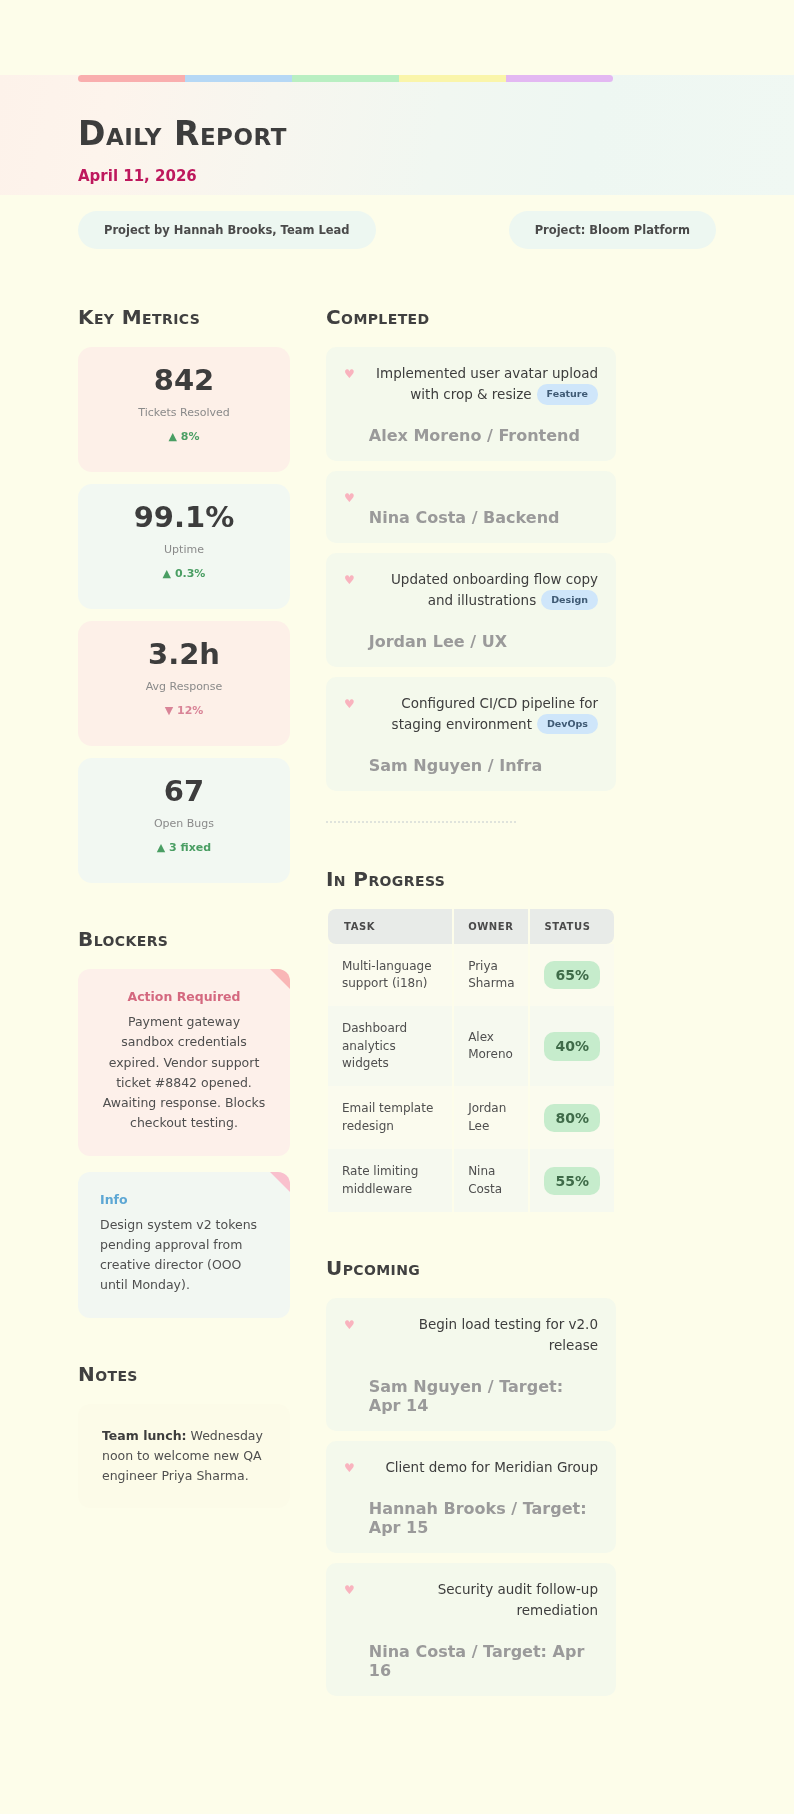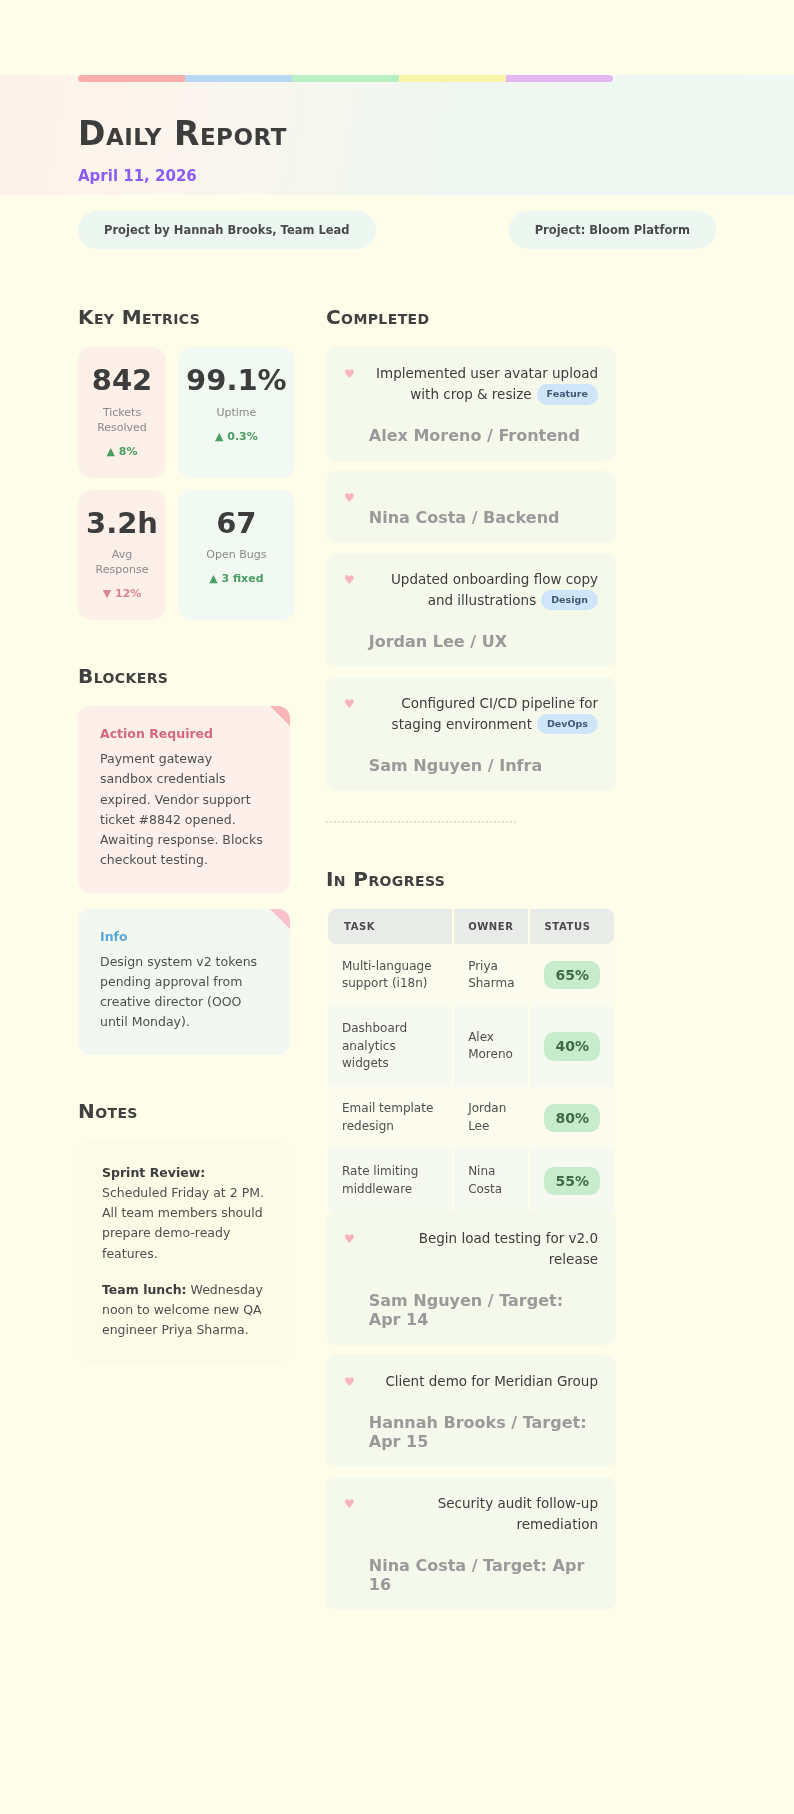--- a/index.html
+++ b/index.html
@@ -52,21 +52,21 @@
     font-variant: small-caps;
     font-weight: 700;
     letter-spacing: 0.5px;
     color: #3d3d3d;
   }
 
   .date {
     margin-top: 14px;
     font-size: 15px;
     font-weight: 600;
-    color: #8b5cf6;
+    color: #be185d;
   }
 
   .meta-row {
     margin-top: 26px;
     display: flex;
     justify-content: space-between;
     align-items: center;
   }
   .pill-meta {
     background: #edf7f1;
@@ -93,21 +93,21 @@
     font-weight: 700;
     color: #404040;
     letter-spacing: 0.4px;
     margin-bottom: 18px;
   }
   h2.section.mt { margin-top: 44px; }
 
   
   .metrics {
     display: grid;
-    grid-template-columns: 1fr 1fr;
+    grid-template-columns: 1fr;
     gap: 12px;
   }
   .metric {
     border-radius: 14px;
     padding: 18px 8px 20px;
     text-align: center;
     min-height: 125px;
   }
   .metric.warm { background: #fdf0e8; }
   .metric.cool { background: #f2f8f2; }
@@ -132,21 +132,21 @@
   .delta-down { color: #d98497; }
 
   
   .blocker {
     position: relative;
     border-radius: 12px;
     padding: 20px 22px 22px;
     margin-bottom: 16px;
     overflow: hidden;
   }
-  .blocker.alert { background: #fdf0ea; }
+  .blocker.alert { background: #fdf0ea; text-align: center; }
   .blocker.info  { background: #f2f7f2; }
   .corner {
     position: absolute;
     top: 0; right: 0;
     width: 0; height: 0;
     border-style: solid;
     border-width: 0 20px 20px 0;
   }
   .corner.alert { border-color: transparent #f9b6b6 transparent transparent; }
   .corner.info  { border-color: transparent #f9c0cd transparent transparent; }
@@ -323,21 +323,20 @@
             </div>
             <div class="blocker info">
               <div class="corner info"></div>
               <div class="blocker-title">Info</div>
               <div class="blocker-body">Design system v2 tokens pending approval from creative director (OOO until Monday).</div>
             </div>
           </div>
 
         <h2 class="section mt">Notes</h2>
         <div class="notes-card" id="notes-card">
-            <div class="note"><b>Sprint Review:</b><span> Scheduled Friday at 2 PM. All team members should prepare demo-ready features.</span></div>
             <div class="note"><b>Team lunch:</b><span> Wednesday noon to welcome new QA engineer Priya Sharma.</span></div>
           </div>
       </div>
 
       <div class="col-right">
 
         <h2 class="section">Completed</h2>
         <div id="completed-list">
             <div class="task">
               <div class="heart">♥</div>
@@ -396,20 +395,21 @@
                 <td><span class="pct">80%</span></td>
               </tr>
               <tr>
                 <td>Rate limiting middleware</td>
                 <td>Nina Costa</td>
                 <td><span class="pct">55%</span></td>
               </tr>
             </tbody>
         </table>
 
+        <h2 class="section mt">Upcoming</h2>
         <div id="upcoming-list">
             <div class="task">
               <div class="heart">♥</div>
               <div class="task-main">
                 <div class="task-title"><span>Begin load testing for v2.0 release</span></div>
                 <div class="task-meta">Sam Nguyen / Target: Apr 14</div>
               </div>
             </div>
             <div class="task">
               <div class="heart">♥</div>

